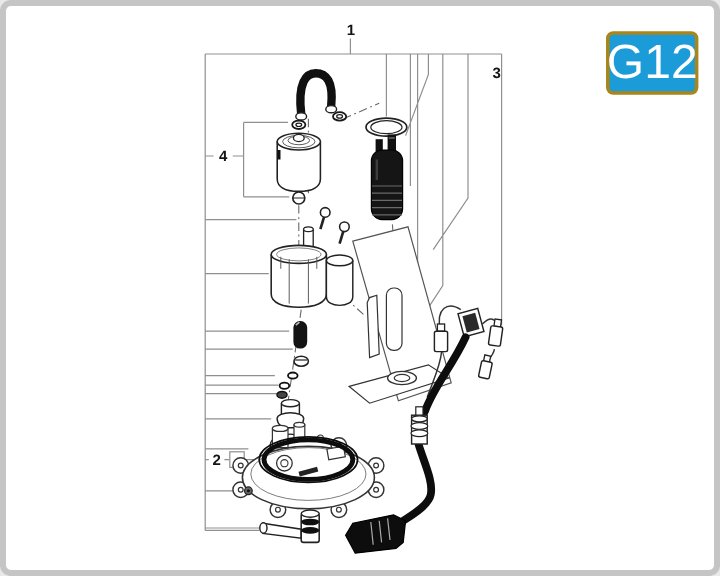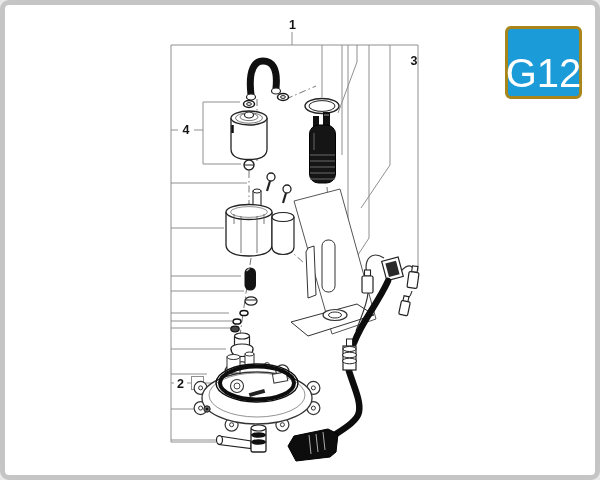--- a/index.html
+++ b/index.html
@@ -4,23 +4,23 @@
 <style>
   html,body{margin:0;padding:0;background:#e9e9e9;}
   .stage{position:relative;width:600px;height:480px;font-family:"Liberation Sans",sans-serif;}
   .card{position:absolute;inset:0;box-sizing:border-box;background:var(--card-bg,#fff);
         border:5px solid var(--card-border,#c5c5c5);border-radius:9px;overflow:hidden;}
   .diagram-svg{position:absolute;left:0;top:0;width:600px;height:480px;}
   .frame{stroke:var(--frame,#8f8f8f);fill:none;stroke-width:1;}
   .dd{stroke:var(--centerline,#666);fill:none;stroke-width:0.9;stroke-dasharray:7 3 1.5 3;}
   .callout{font-family:"Liberation Sans",sans-serif;font-size:12.5px;font-weight:bold;
            fill:var(--ink,#111);text-anchor:middle;}
-  .badge{position:absolute;left:500px;top:21px;width:77px;height:73px;box-sizing:border-box;
+  .badge{position:absolute;left:500px;top:21px;width:77px;height:53px;box-sizing:border-box;
          background:var(--badge-bg,#1b9bd7);border:3px solid var(--badge-border,#a8861b);
-         border-radius:6px;display:flex;align-items:flex-end;justify-content:center;
+         border-radius:6px;display:flex;align-items:center;justify-content:center;
          color:var(--badge-text,#fff);font-size:40px;font-weight:400;letter-spacing:0px;
          cursor:pointer;user-select:none;}
 </style>
 </head>
 <body>
 
 <div class="stage">
   <div class="card">
 
     <svg class="diagram-svg" viewBox="0 0 600 480">

